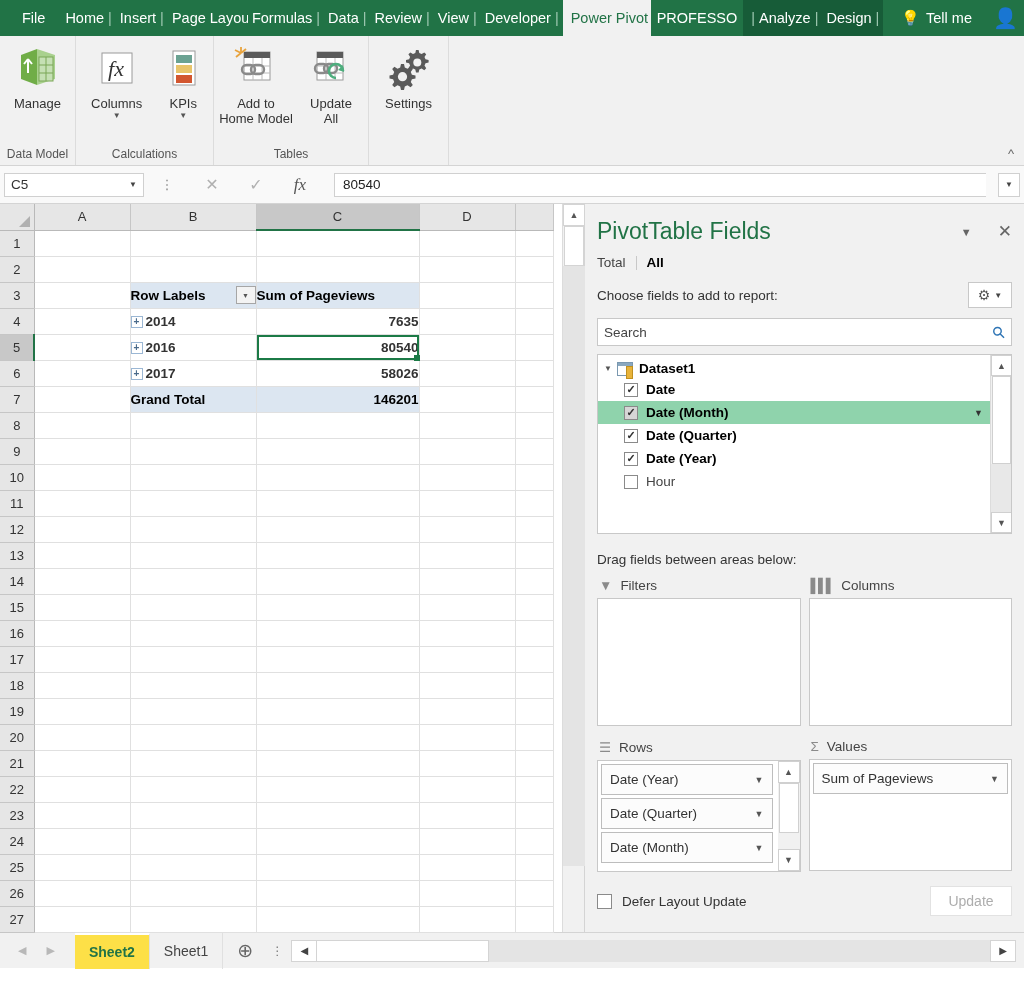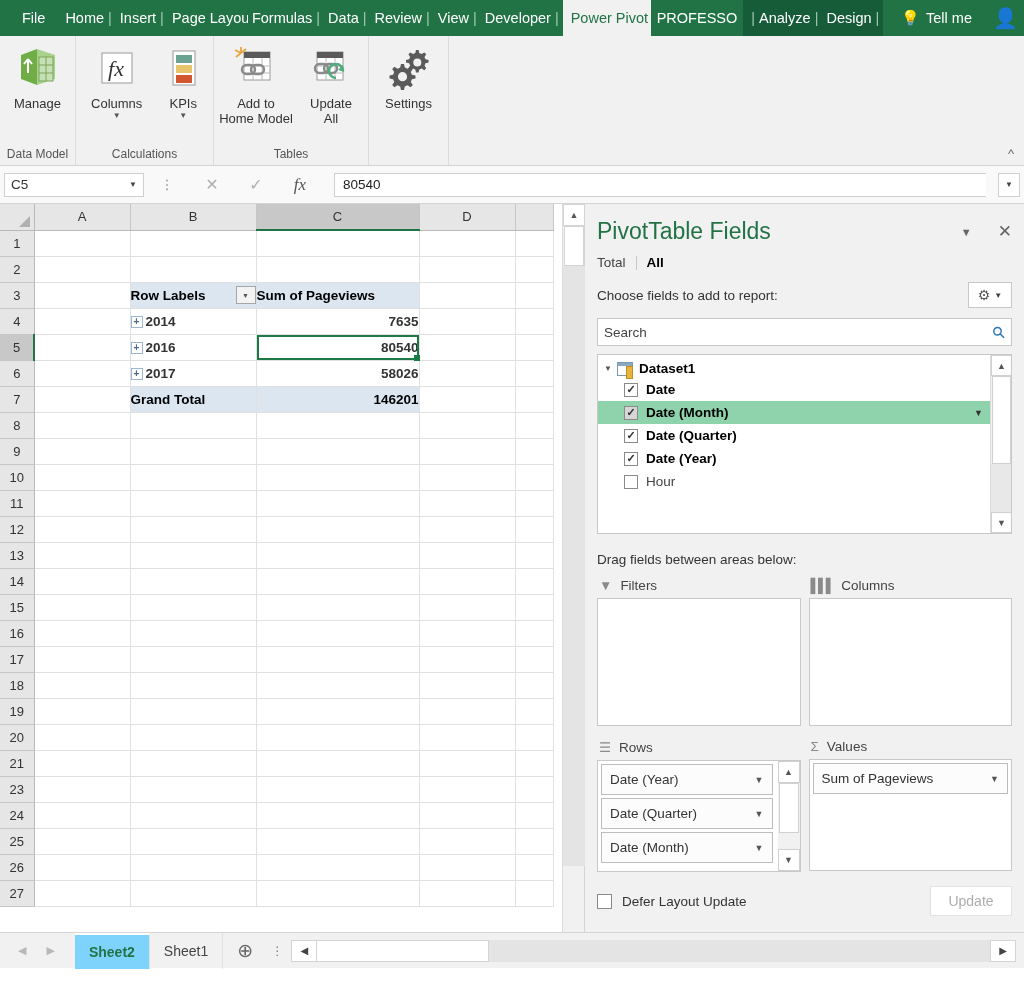--- a/index.html
+++ b/index.html
@@ -219,21 +219,21 @@
             display:flex; align-items:center; justify-content:center; color:#adadad;
             font-size:14px; }
 
   
   .sheetbar { height:36px; background:#f1f1f1; display:flex; align-items:center;
               border-top:1px solid #d4d4d4; }
   .nav-arrows { display:flex; align-items:center; gap:20px; padding:0 20px 0 18px; color:#b8b8b8;
                 font-size:11px; }
   .stab { padding:0 14px; height:36px; display:flex; align-items:center; font-size:14px;
           color:#444; border-right:1px solid #e0e0e0; }
-  .stab.active { background:#7dd3fc; color:#217346; font-weight:bold; border-top:2px solid #fff; }
+  .stab.active { background:#fde047; color:#217346; font-weight:bold; border-top:2px solid #fff; }
   .addsheet { width:44px; display:flex; align-items:center; justify-content:center;
               font-size:19px; color:#666; }
   .kebab { width:20px; text-align:center; color:#777; font-size:12px; line-height:4px; }
   .hscroll { flex:1; height:22px; display:flex; align-items:stretch; margin:0 8px 0 4px; }
   .hs-arrow { width:26px; background:#fff; border:1px solid #d4d4d4; display:flex;
               align-items:center; justify-content:center; font-size:10px; color:#444; }
   .hs-thumb { width:172px; background:#fff; border:1px solid #d4d4d4; border-left:none; }
   .hs-track { flex:1; background:#e4e4e4; }
   .pane-strip { width:439px; background:#f1f1f1; }
 </style>
@@ -629,20 +629,28 @@
             </tr>
         <tr>
               <td class="rowhead">21</td>
               <td class="cell"></td>
               <td class="cell"></td>
               <td class="cell"></td>
               <td class="cell"></td>
               <td class="cell"></td>
             </tr>
         <tr>
+              <td class="rowhead">22</td>
+              <td class="cell"></td>
+              <td class="cell"></td>
+              <td class="cell"></td>
+              <td class="cell"></td>
+              <td class="cell"></td>
+            </tr>
+        <tr>
               <td class="rowhead">23</td>
               <td class="cell"></td>
               <td class="cell"></td>
               <td class="cell"></td>
               <td class="cell"></td>
               <td class="cell"></td>
             </tr>
         <tr>
               <td class="rowhead">24</td>
               <td class="cell"></td>

